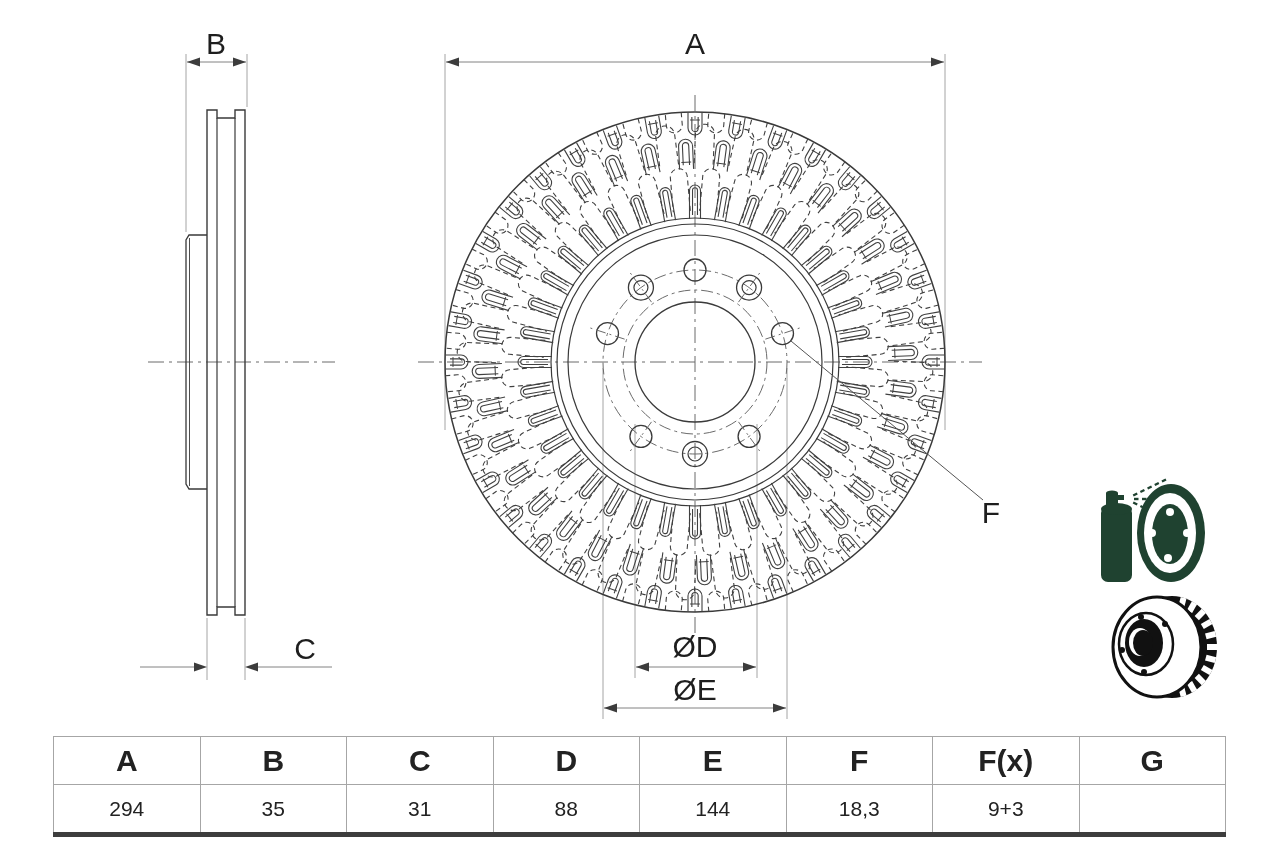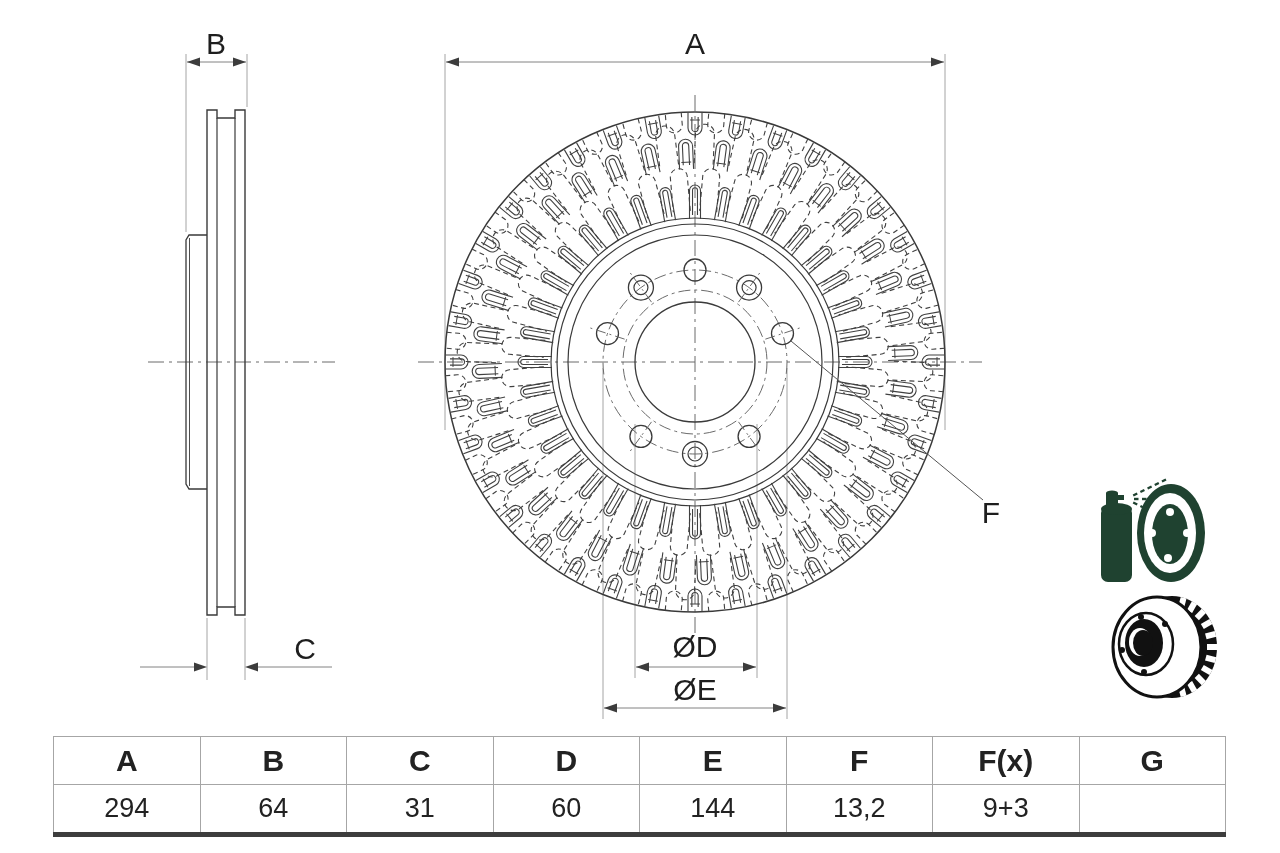--- a/index.html
+++ b/index.html
@@ -2,21 +2,21 @@
 <html><head>
 <meta charset="utf-8">
 <style>
   html,body{margin:0;padding:0;background:#ffffff;}
   .stage{position:relative;width:1280px;height:853px;background:#fff;overflow:hidden;
          font-family:"Liberation Sans", sans-serif;}
   svg text.lbl{font-family:"Liberation Sans", sans-serif;font-size:30px;fill:#1e1e1e;}
   .spec-table{position:absolute;left:53px;top:736px;width:1173px;border-collapse:collapse;
               table-layout:fixed;border:1px solid #8c8c8c;border-bottom:5px solid #3d3d3d;}
   .spec-table td{border:1px solid #a6a6a6;height:47px;text-align:center;vertical-align:middle;
-                 color:#222;font-size:27px;padding:0;}
+                 color:#222;font-size:21px;padding:0;}
   .spec-table tr.hdr td{font-weight:bold;font-size:30px;}
 </style>
 </head>
 <body>
 
 <div class="stage">
 
   <svg id="drawing" width="1280" height="735" viewBox="0 0 1280 735">
     <g id="gen">
         <line x1="445" y1="54" x2="445" y2="430" stroke="#9a9a9a" stroke-width="0.9" fill="none"></line>
@@ -980,23 +980,23 @@
       <td>B</td>
       <td>C</td>
       <td>D</td>
       <td>E</td>
       <td>F</td>
       <td>F(x)</td>
       <td>G</td>
     </tr>
     <tr>
       <td>294</td>
-      <td>64</td>
+      <td>35</td>
       <td>31</td>
-      <td>60</td>
+      <td>88</td>
       <td>144</td>
-      <td>13,2</td>
+      <td>18,3</td>
       <td>9+3</td>
       <td></td>
     </tr>
   </tbody>
     </table>
 </div>
 
 </body></html>

